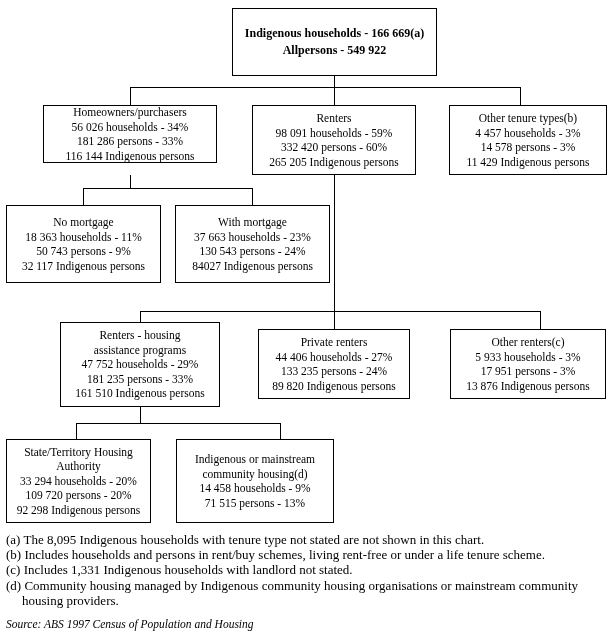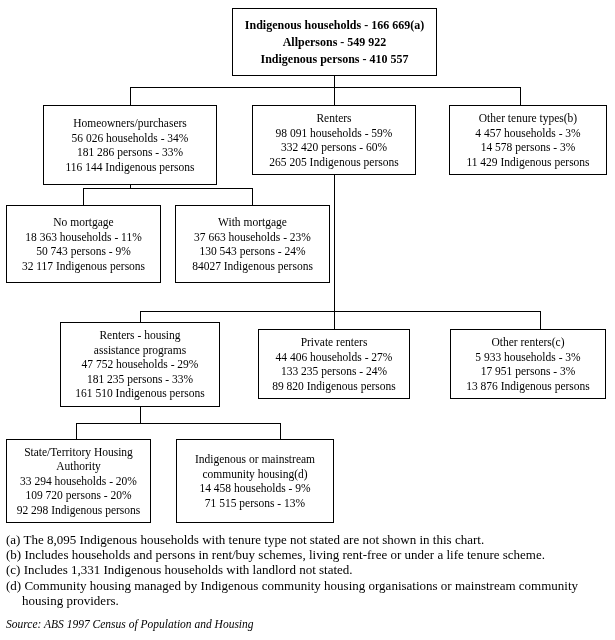--- a/index.html
+++ b/index.html
@@ -90,24 +90,23 @@
   <div class="conn vline" style="left:540px; top:311px; height:18px;"></div>
 
   <div class="conn vline" style="left:140px; top:407px; height:16px;"></div>
   <div class="conn hline" style="left:76px; top:423px; width:204px;"></div>
   <div class="conn vline" style="left:76px; top:423px; height:16px;"></div>
   <div class="conn vline" style="left:280px; top:423px; height:16px;"></div>
 
   <div class="node root" style="left:232px; top:8px; width:205px; height:68px;">
     <span class="line">Indigenous households - 166 669(a)</span>
     <span class="line">Allpersons - 549 922</span>
-    <span class="line">Indigenous persons - 410 557</span>
   </div>
 
-  <div class="node" style="left:43px; top:105px; width:174px; height:80px;">
+  <div class="node" style="left:43px; top:105px; width:174px; height:58px;">
     <span class="line">Homeowners/purchasers</span>
     <span class="line">56 026 households - 34%</span>
     <span class="line">181 286 persons - 33%</span>
     <span class="line">116 144 Indigenous persons</span>
   </div>
 
   <div class="node" style="left:252px; top:105px; width:164px; height:70px;">
     <span class="line">Renters</span>
     <span class="line">98 091 households - 59%</span>
     <span class="line">332 420 persons - 60%</span>

